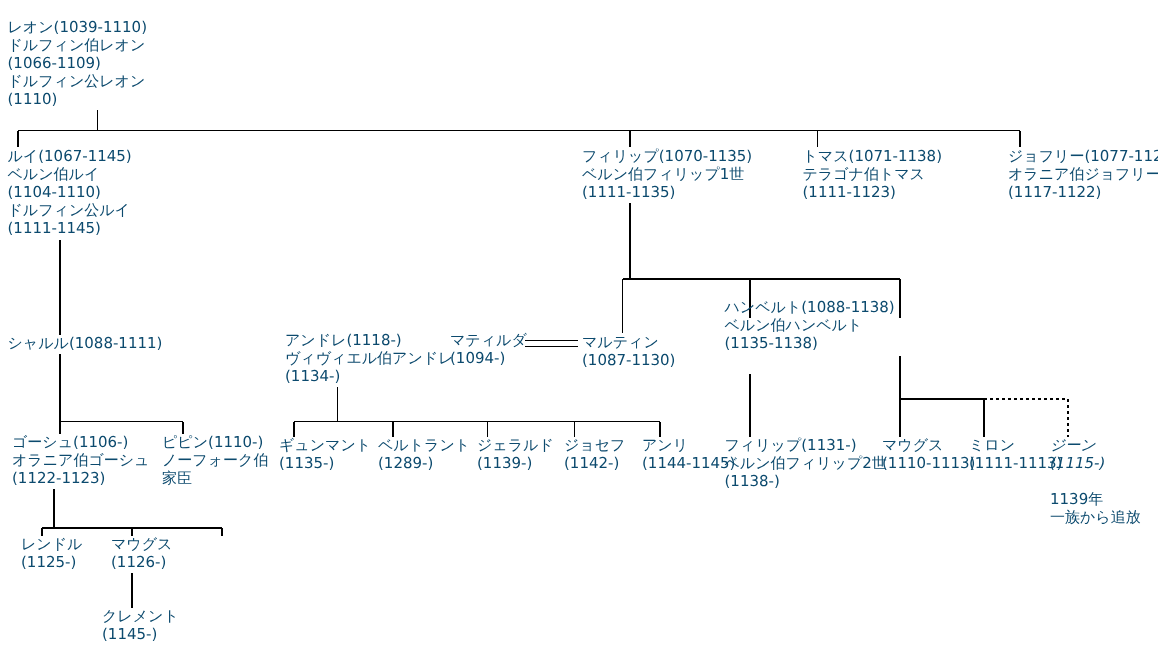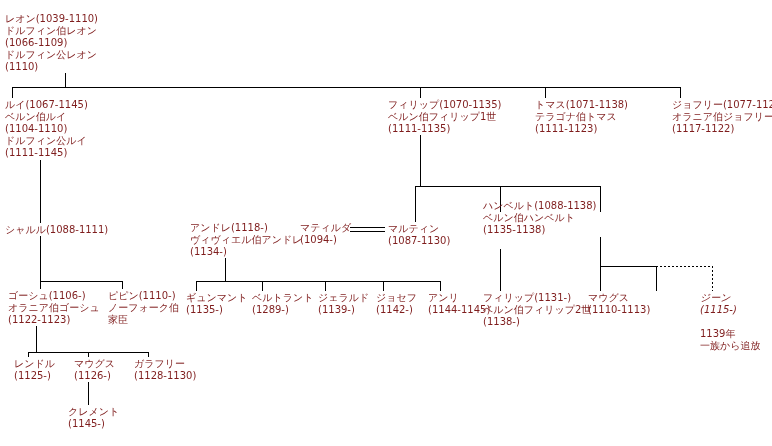--- a/index.html
+++ b/index.html
@@ -4,21 +4,21 @@
 <style>
   html,body{margin:0;padding:0;background:#ffffff;}
   #canvas{
     position:relative;
     width:772px;height:446px;
     background:#ffffff;
     overflow:hidden;
     font-family:"DejaVu Sans","Liberation Sans",sans-serif;
   }
   #edges{position:absolute;left:0;top:0;width:772px;height:446px;}
-  .node{position:absolute;color:#7f1d1d;}
+  .node{position:absolute;color:#0c4a6e;}
   .node-line{font-size:10px;line-height:12px;white-space:nowrap;}
 </style>
 </head>
 <body>
 
 <div id="canvas">
   <svg id="edges" xmlns="http://www.w3.org/2000/svg" width="772" height="446">
       <line x1="65" y1="73" x2="65" y2="87" stroke="#000000" stroke-width="1" shape-rendering="crispEdges"></line>
       <line x1="12" y1="87" x2="680" y2="87" stroke="#000000" stroke-width="1" shape-rendering="crispEdges"></line>
       <line x1="12" y1="87" x2="12" y2="98" stroke="#000000" stroke-width="1" shape-rendering="crispEdges"></line>
@@ -139,37 +139,37 @@
     </div>
     <div class="node" style="left: 483px; top: 292px;">
       <div class="node-line">フィリップ(1131-)</div>
       <div class="node-line">ベルン伯フィリップ2世</div>
       <div class="node-line">(1138-)</div>
     </div>
     <div class="node" style="left: 588px; top: 292px;">
       <div class="node-line">マウグス</div>
       <div class="node-line">(1110-1113)</div>
     </div>
+    <div class="node" style="left: 646px; top: 292px;">
+      <div class="node-line">ミロン</div>
+      <div class="node-line">(1111-1113)</div>
+    </div>
     <div class="node" style="left: 700px; top: 292px; font-style: italic;">
       <div class="node-line">ジーン</div>
       <div class="node-line">(1115-)</div>
     </div>
     <div class="node" style="left: 700px; top: 328px;">
       <div class="node-line">1139年</div>
       <div class="node-line">一族から追放</div>
     </div>
     <div class="node" style="left: 14px; top: 358px;">
       <div class="node-line">レンドル</div>
       <div class="node-line">(1125-)</div>
     </div>
     <div class="node" style="left: 74px; top: 358px;">
       <div class="node-line">マウグス</div>
       <div class="node-line">(1126-)</div>
     </div>
-    <div class="node" style="left: 134px; top: 358px;">
-      <div class="node-line">ガラフリー</div>
-      <div class="node-line">(1128-1130)</div>
-    </div>
     <div class="node" style="left: 68px; top: 406px;">
       <div class="node-line">クレメント</div>
       <div class="node-line">(1145-)</div>
     </div>
   </div>
 
 </body></html>

